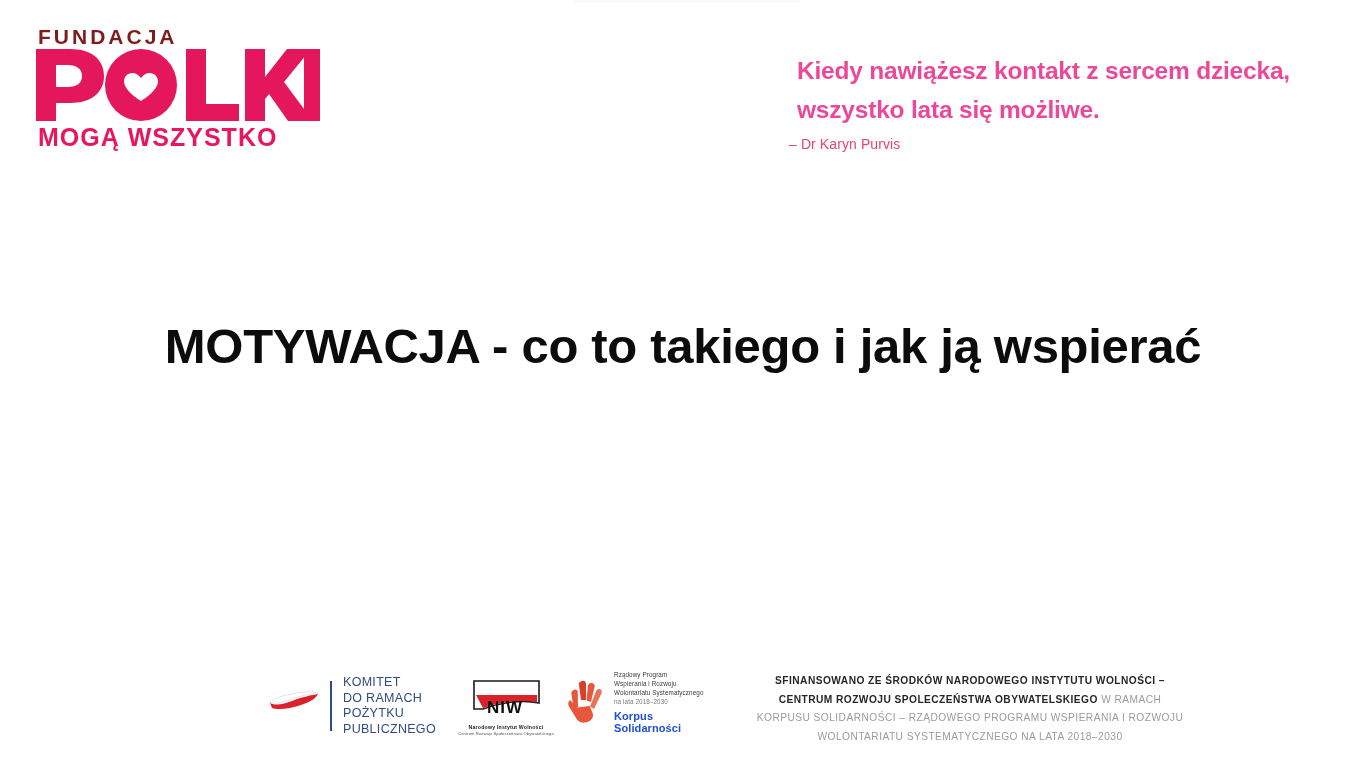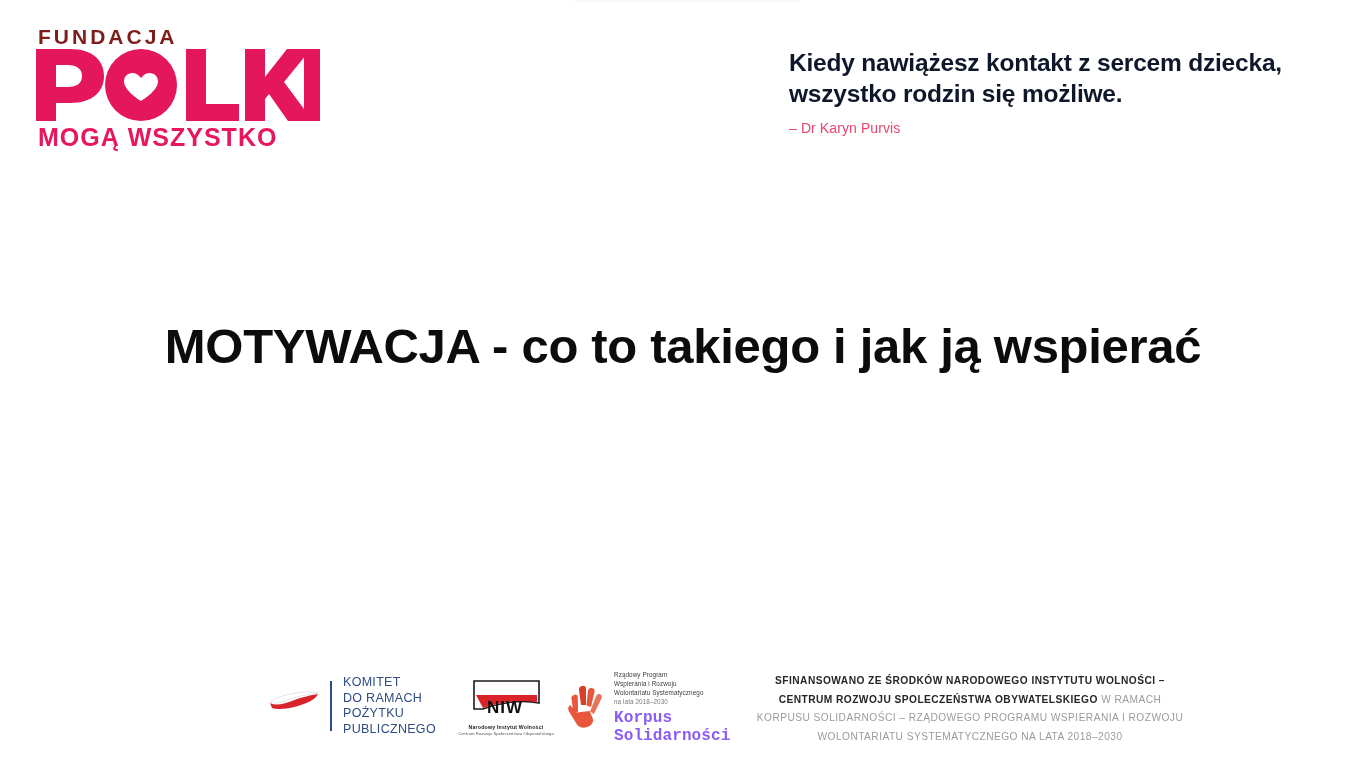--- a/index.html
+++ b/index.html
@@ -67,24 +67,24 @@
   
   .quote-block {
     position: absolute;
     left: 789px;
     top: 47px;
     width: 560px;
   }
   .quote-text {
     font-size: 24.5px;
     font-weight: bold;
-    color: #0f172a;
+    color: #ec4899;
     line-height: 1.28;
     letter-spacing: -0.2px;
-    margin: 0;
+    margin: 8px;
   }
   .quote-author {
     font-size: 14px;
     font-weight: normal;
     color: #E8446F;
     margin: 10px 0 0 0;
     letter-spacing: 0.1px;
   }
 
   
@@ -170,27 +170,26 @@
   }
   .korpus-hand { margin-right: 9px; }
   .korpus-prog {
     font-size: 6.3px;
     color: #3a3a3a;
     line-height: 1.42;
     letter-spacing: 0.1px;
   }
   .korpus-prog .dates { color: #7a7a7a; }
   .korpus-name {
-    font-size: 16px;
-    font-weight: bold;
-    color: #8b5cf6;
+    font-size: 11px;
+    font-weight: bold;
+    color: #1d4ed8;
     line-height: 1.12;
     margin-top: 3px;
     letter-spacing: 0.1px;
-    font-family: Liberation Mono, monospace;
   }
 
   
   .funding {
     position: absolute;
     left: 740px;
     top: 2px;
     width: 460px;
     text-align: center;
   }
@@ -231,21 +230,21 @@
       </svg>
       <svg width="16" height="72" viewBox="0 0 16 72" xmlns="http://www.w3.org/2000/svg">
         <rect x="0" y="0" width="16" height="72" fill="#E5175C"></rect>
       </svg>
     </div>
     <div class="logo-bottom">MOGĄ WSZYSTKO</div>
   </div>
 
   <div class="quote-block">
     <p class="quote-text">Kiedy nawiążesz kontakt z sercem dziecka,</p>
-    <p class="quote-text">wszystko rodzin się możliwe.</p>
+    <p class="quote-text">wszystko lata się możliwe.</p>
     <p class="quote-author">– Dr Karyn Purvis</p>
   </div>
 
   <div class="title-wrap">
     <p class="title-line">MOTYWACJA - co to takiego i jak ją wspierać</p>
   </div>
 
   <div class="footer">
 
     <div class="komitet">

